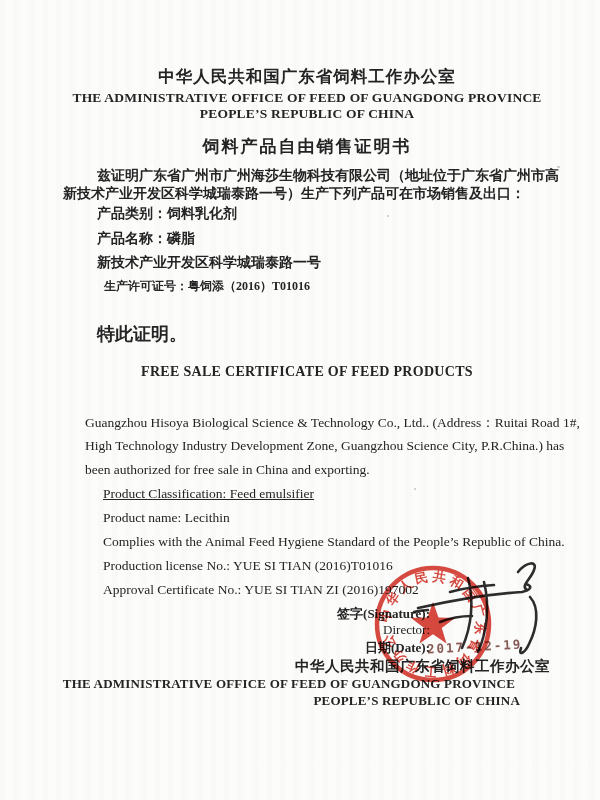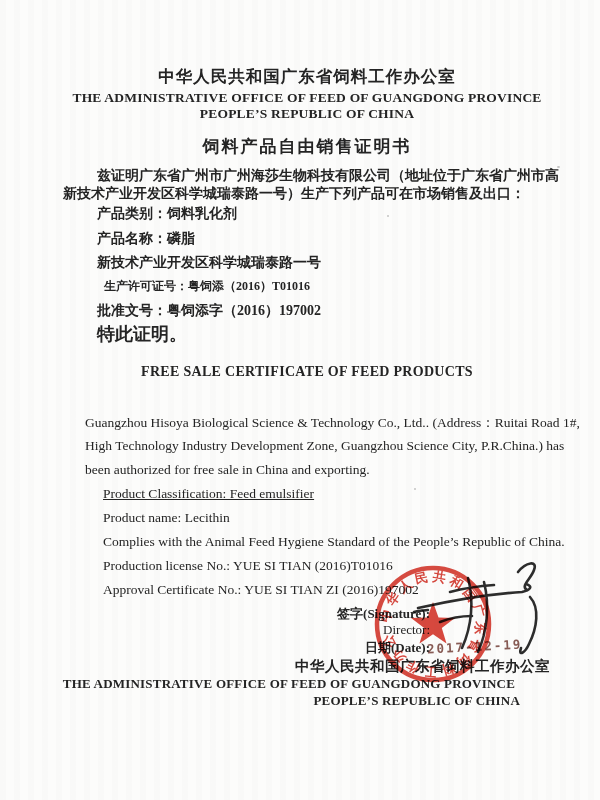--- a/index.html
+++ b/index.html
@@ -81,21 +81,20 @@
   <div class="line center bold org-en2">PEOPLE’S REPUBLIC OF CHINA</div>
 
   <div class="line zh center bold cert-title-zh">饲料产品自由销售证明书</div>
 
   <div class="line zh zh-para1">兹证明广东省广州市广州海莎生物科技有限公司（地址位于广东省广州市高</div>
   <div class="line zh zh-para2">新技术产业开发区科学城瑞泰路一号）生产下列产品可在市场销售及出口：</div>
   <div class="line zh zh-f0">产品类别：饲料乳化剂</div>
   <div class="line zh zh-f1">产品名称：磷脂</div>
   <div class="line zh zh-f2">新技术产业开发区科学城瑞泰路一号</div>
   <div class="line zh zh-f3">生产许可证号：粤饲添（2016）T01016</div>
-  <div class="line zh zh-f4">批准文号：粤饲添字（2016）197002</div>
   <div class="line zh zh-f5">特此证明。</div>
 
   <div class="line center bold cert-title-en">FREE SALE CERTIFICATE OF FEED PRODUCTS</div>
 
   <div class="line en-p2">Guangzhou Hisoya Biological Science &amp; Technology Co., Ltd.. (Address：Ruitai Road 1#,</div>
   <div class="line en-p3">High Technology Industry Development Zone, Guangzhou Science City, P.R.China.) has</div>
   <div class="line en-p4">been authorized for free sale in China and exporting.</div>
   <div class="line en-f0">Product Classification: Feed emulsifier</div>
   <div class="line en-f1">Product name: Lecithin</div>
   <div class="line en-f2">Complies with the Animal Feed Hygiene Standard of the People’s Republic of China.</div>

